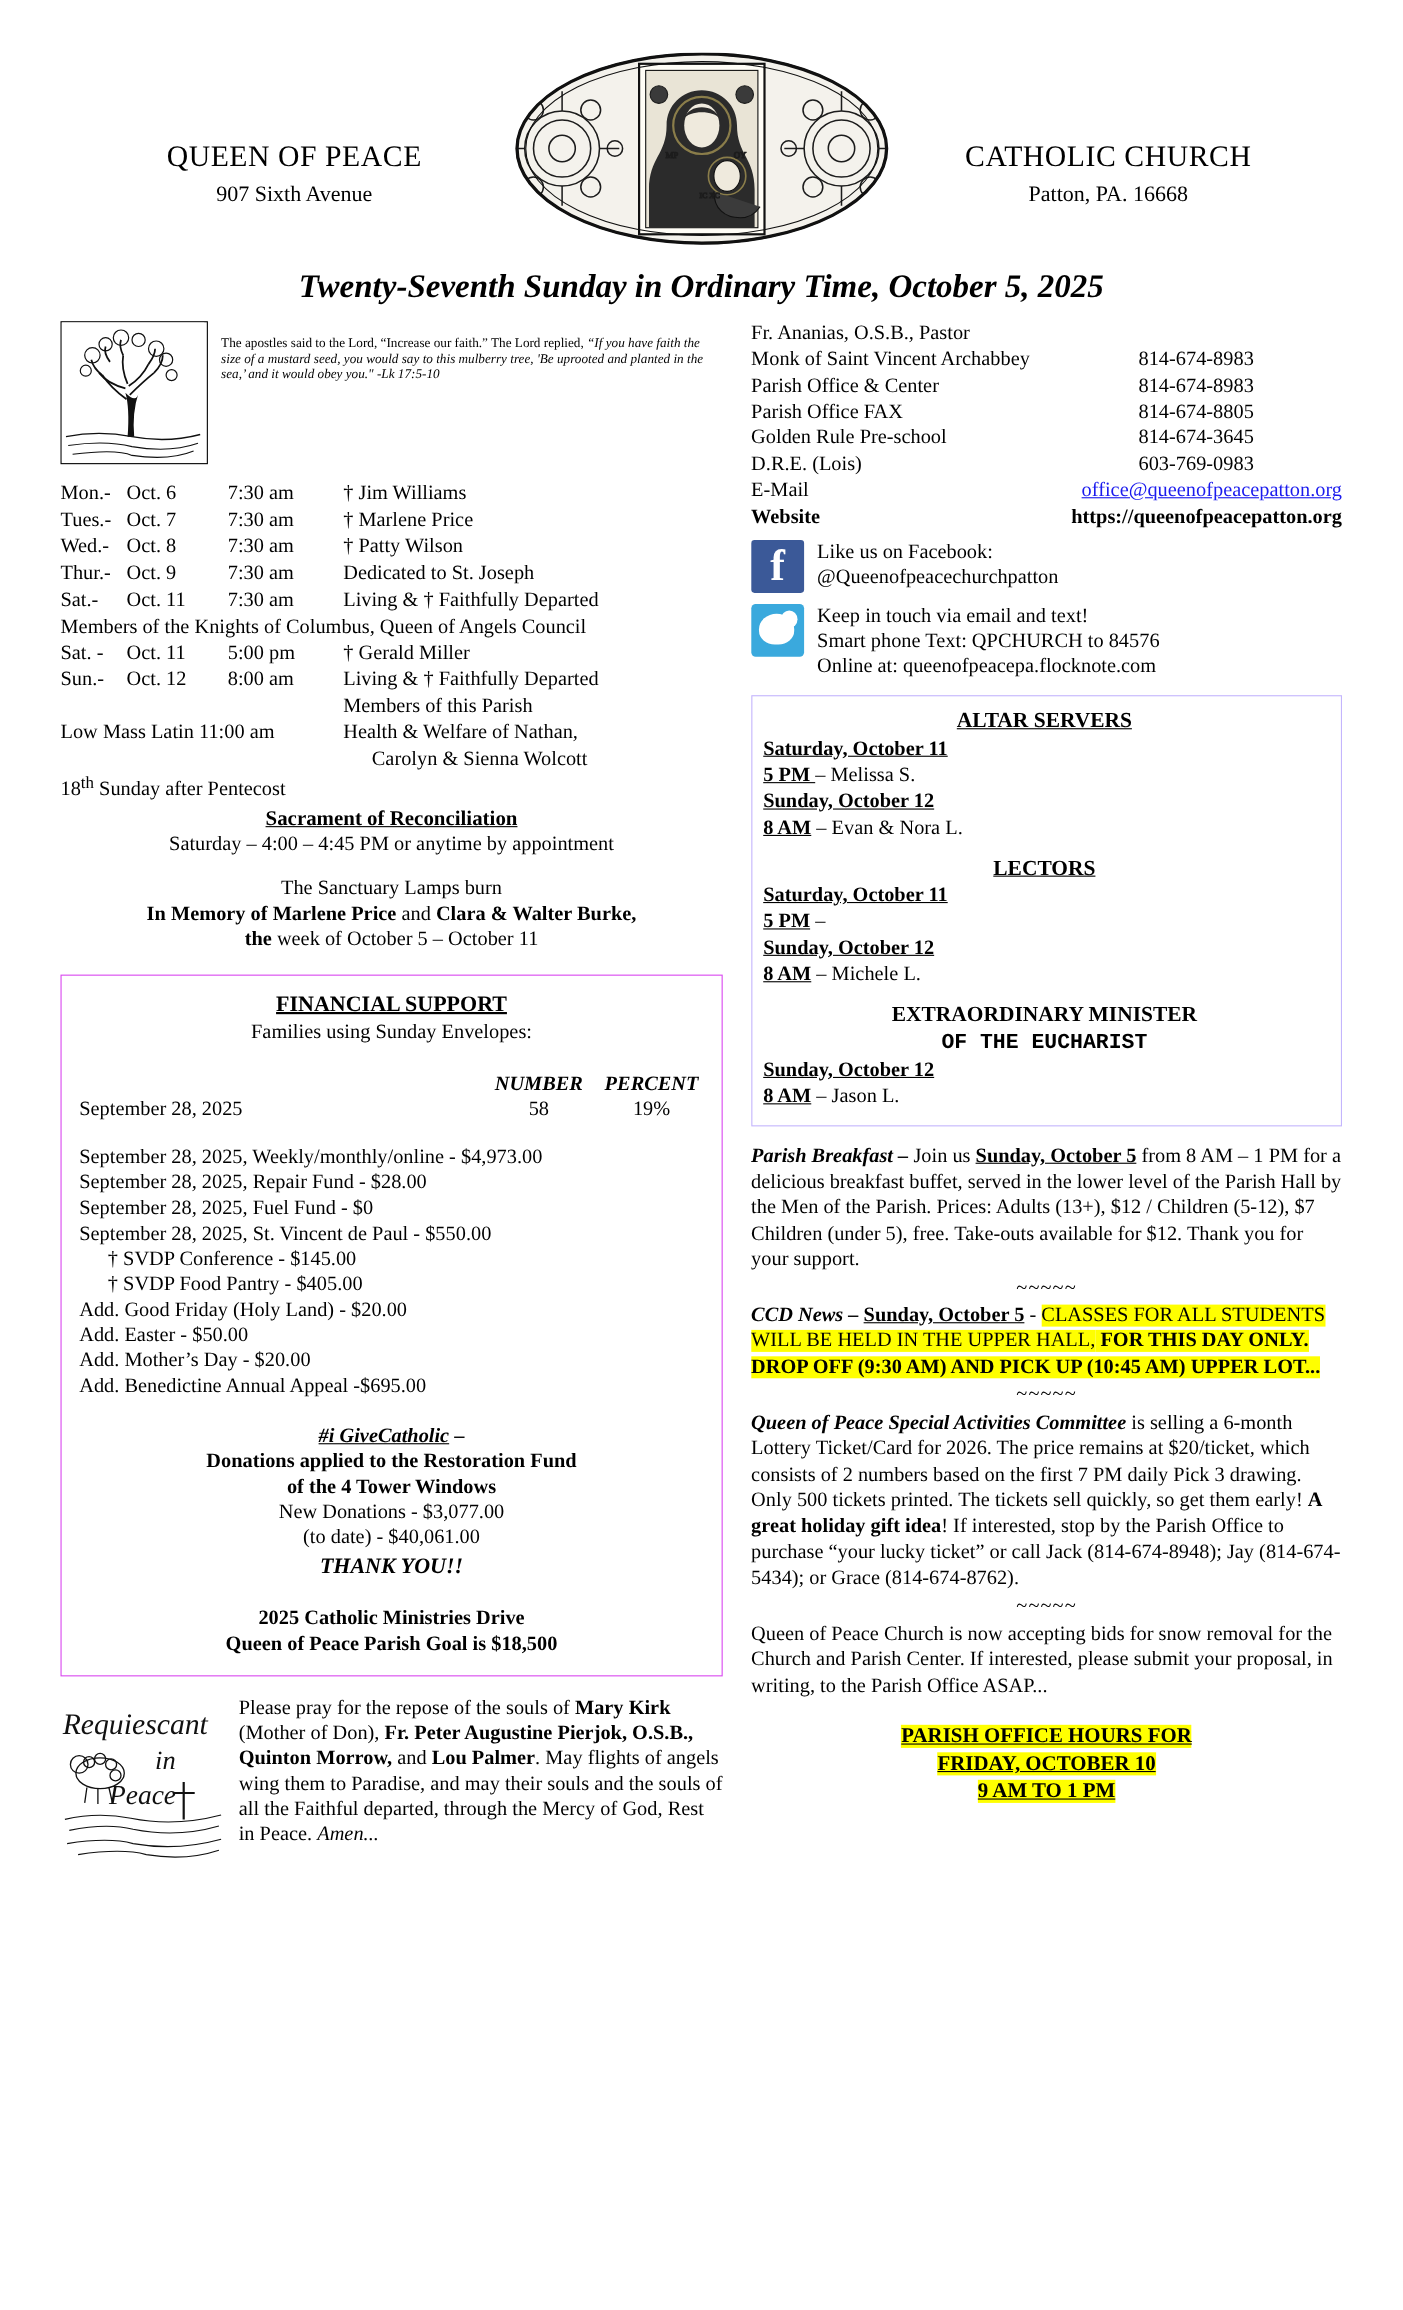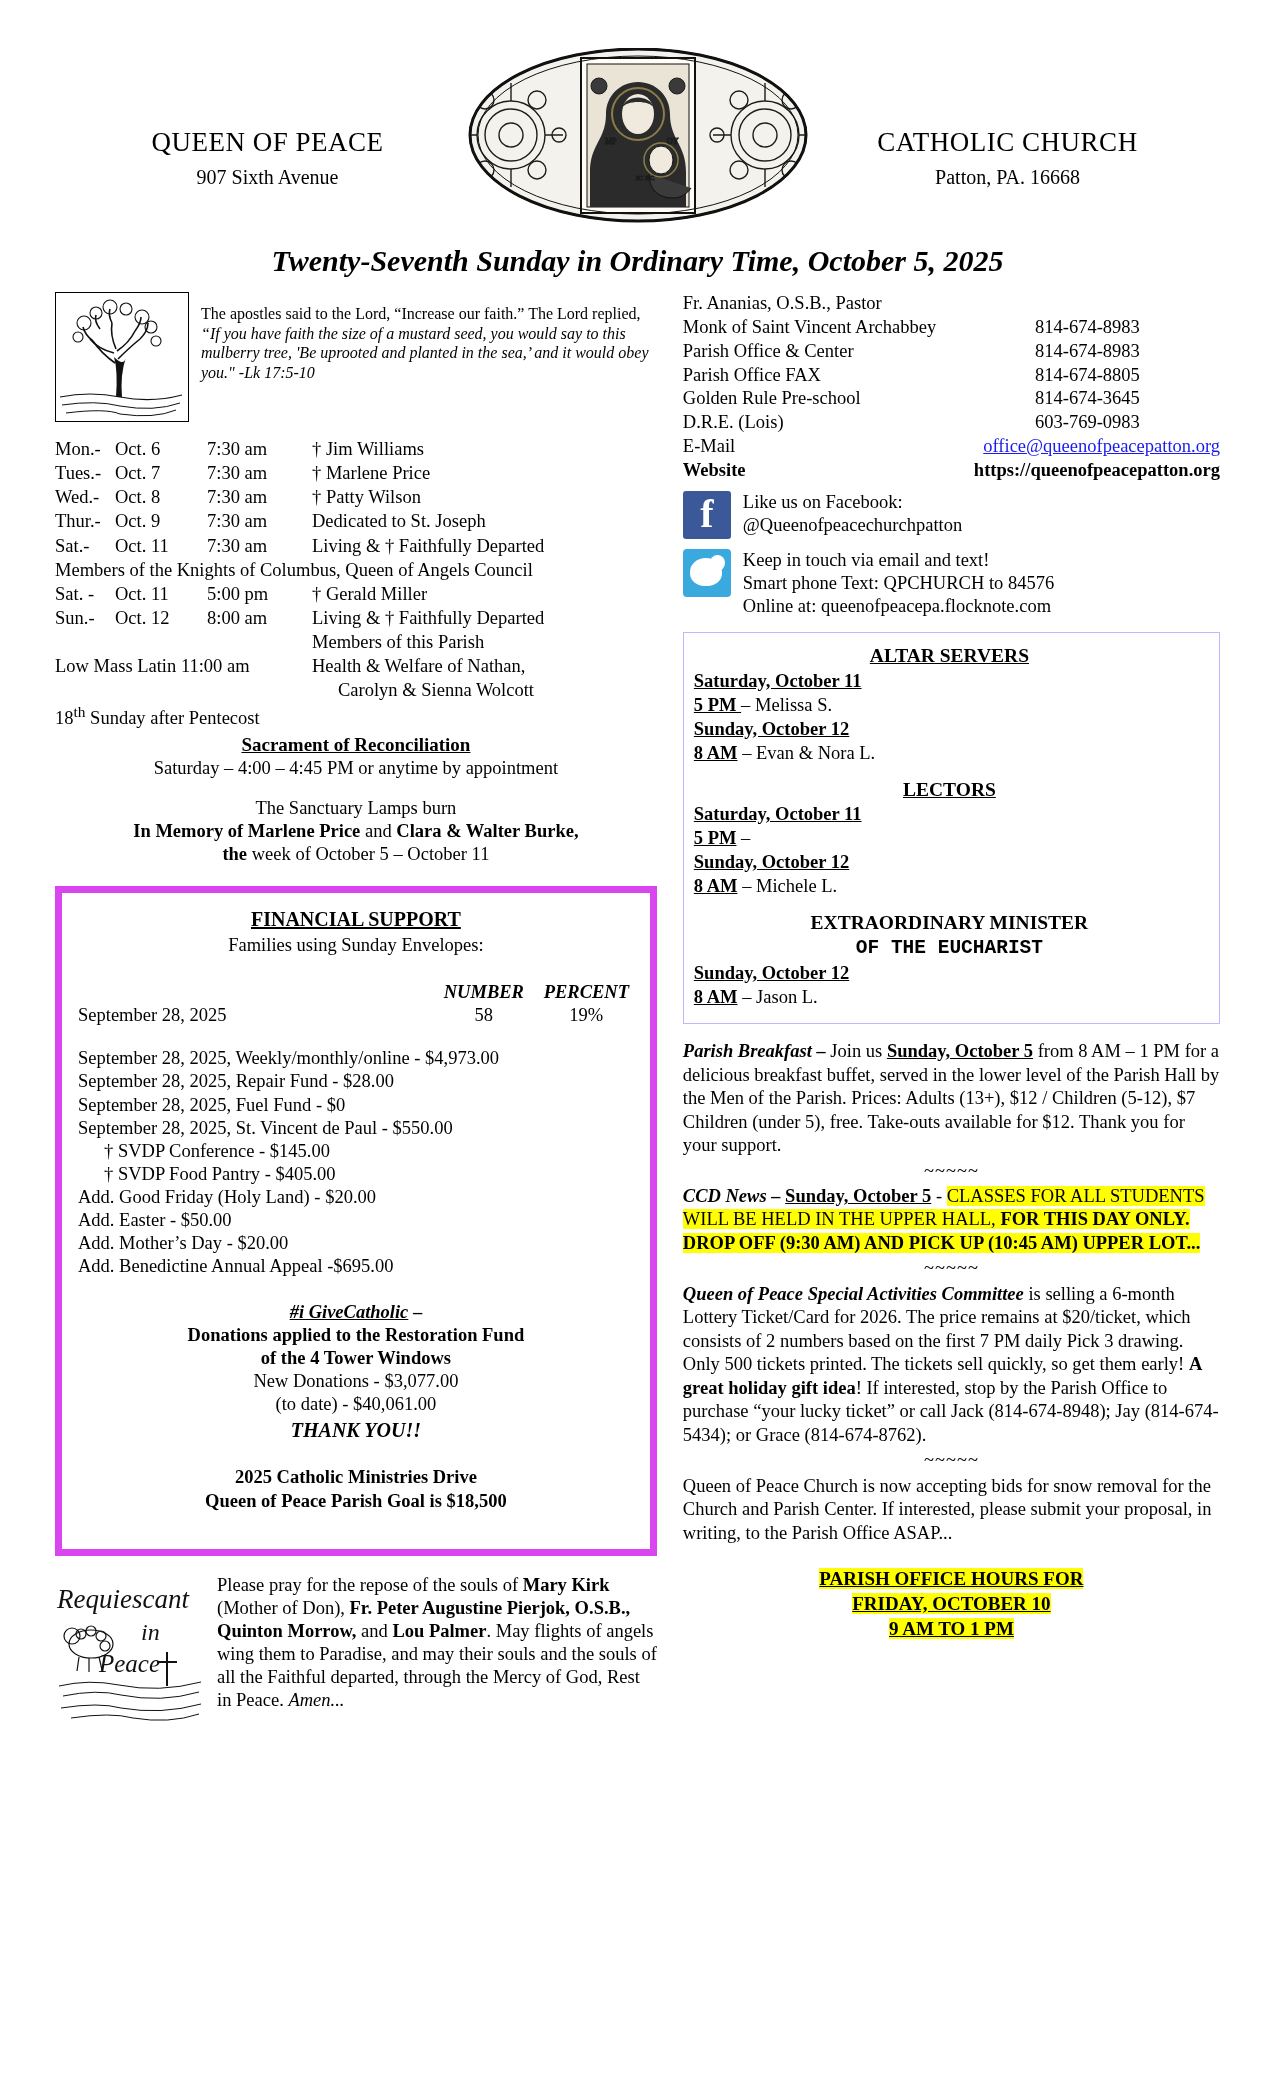--- a/index.html
+++ b/index.html
@@ -79,21 +79,21 @@
   }
   .tree-box {
     flex: 0 0 132px;
     height: 128px;
     border: 1px solid #000;
     position: relative;
     overflow: hidden;
     background: #fff;
   }
   .gospel-text {
-    font-size: 16px;
+    font-size: 12px;
     line-height: 1.22;
     flex: 1;
     padding-top: 12px;
   }
   .gospel-text .it { font-style: italic; }
 
   
   .mass-table {
     margin-top: 16px;
     font-size: 18.5px;
@@ -125,23 +125,23 @@
   }
   .sanctuary {
     text-align: center;
     font-size: 18.5px;
     margin-top: 18px;
     line-height: 1.25;
   }
 
   
   .fin-box {
-    border: 7px solid #d946ef;
+    border: 1px solid #d946ef;
     margin-top: 20px;
-    padding: 14px 16px 36px 16px;
+    padding: 14px 16px 16px 16px;
     font-size: 18.5px;
     line-height: 1.25;
   }
   .fin-head {
     text-align: center;
     font-weight: bold;
     text-decoration: underline;
     font-size: 20px;
   }
   .fin-sub { text-align: center; margin-top: 2px; }

